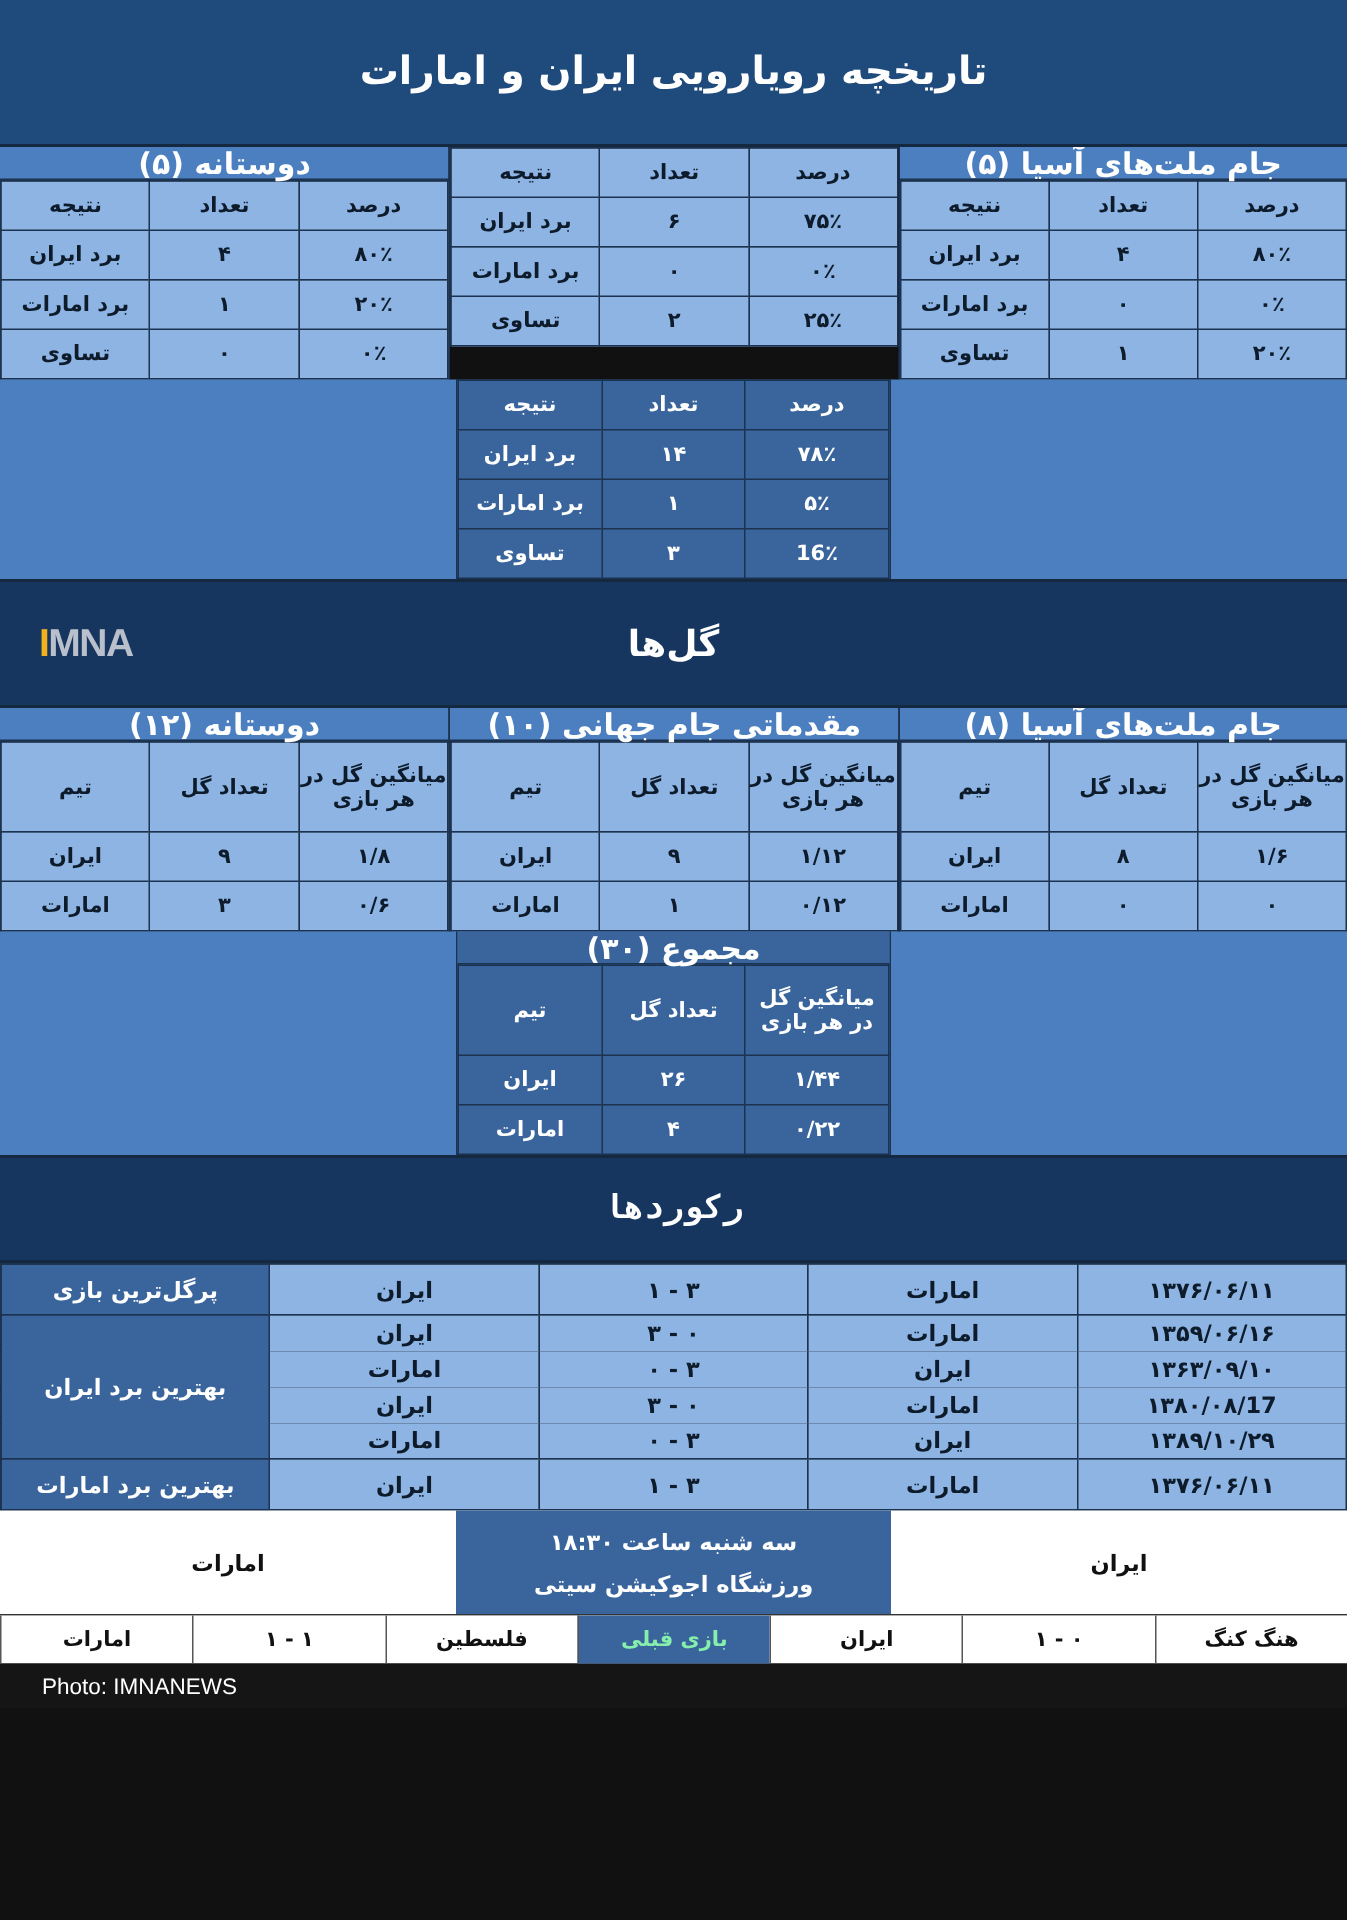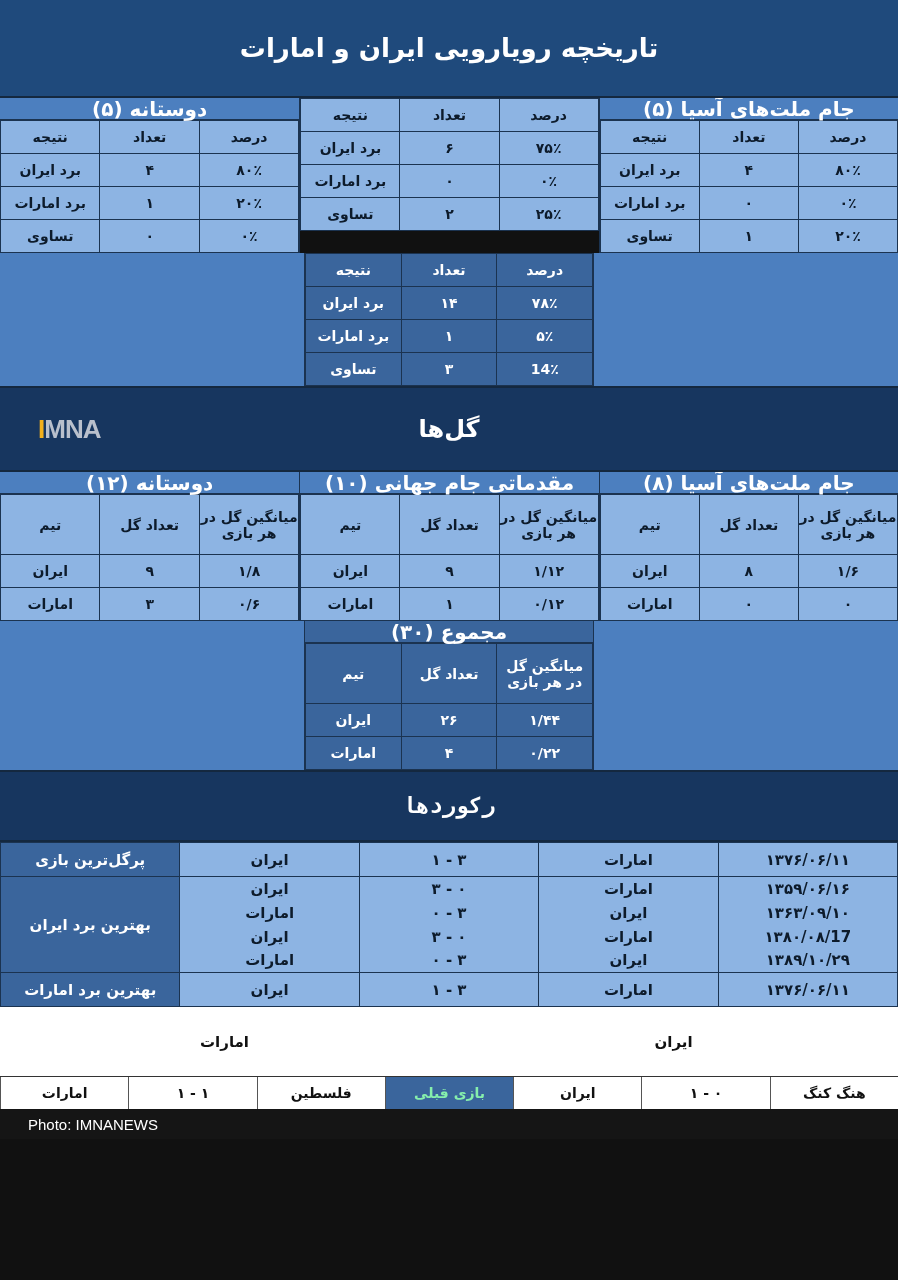--- a/index.html
+++ b/index.html
@@ -3,21 +3,21 @@
 <meta charset="utf-8">
 <style>
   * { box-sizing: border-box; margin: 0; padding: 0; }
   body { width: 898px; height: 1280px; background: #111; font-family: "DejaVu Sans", sans-serif; overflow: hidden; }
   .page { width: 898px; position: relative; }
   .banner { background: #1f4a7c; color: #fff; text-align: center; font-weight: bold; display: flex; align-items: center; justify-content: center; border-bottom: 2px solid #14283f; position: relative; }
   .banner.dark { background: #17365f; }
   .title-main { height: 98px; font-size: 26px; }
   .title-goals { height: 84px; font-size: 24px; }
   .title-records { height: 70px; font-size: 22px; font-family: Liberation Mono, monospace; }
-  .imna { position: absolute; left: 38px; top: 50%; transform: translateY(-50%); font-family: "Liberation Sans", sans-serif; font-weight: bold; font-size: 26px; color: #b9c0cc; letter-spacing: -1px; }
+  .imna { position: absolute; left: 26px; top: 50%; transform: translateY(-50%); font-family: "Liberation Sans", sans-serif; font-weight: bold; font-size: 26px; color: #b9c0cc; letter-spacing: -1px; }
   .imna .bar { color: #f3b11c; }
   .row3 { display: flex; flex-direction: row-reverse; }
   .block { width: 299.33px; border-left: 1px solid #1b3350; }
   .block:last-child { border-left: none; }
   .bhead { background: #4c7fbf; color: #fff; height: 22px; font-size: 20px; font-weight: bold; display: flex; align-items: center; justify-content: center; border-bottom: 1px solid #1b3350; direction: rtl; }
   table { width: 100%; border-collapse: collapse; direction: rtl; table-layout: fixed; }
   td { border: 1px solid #1b3350; text-align: center; font-weight: bold; font-size: 14px; color: #0d1b2b; background: #8db4e3; height: 33px; }
   td.h { background: #8db4e3; font-weight: bold; margin-left: 48px; }
   .center-block { width: 290px; margin: 0 auto; background: #3a659c; border-left: 1px solid #1b3350; border-right: 1px solid #1b3350; }
   .center-block .bhead { background: #3a659c; }
@@ -139,21 +139,21 @@
               <td>۷۸٪</td>
               <td>۱۴</td>
               <td>برد ایران</td>
             </tr>
             <tr>
               <td>۵٪</td>
               <td>۱</td>
               <td>برد امارات</td>
             </tr>
             <tr>
-              <td>14٪</td>
+              <td>16٪</td>
               <td>۳</td>
               <td>تساوی</td>
             </tr>
           </tbody>
         </table>
       </div>
     <div class="side"></div>
   </div>
 
   <div class="banner dark title-goals">
@@ -297,20 +297,24 @@
           <td>امارات</td>
           <td>۳ - ۱</td>
           <td>ایران</td>
           <td class="lab">بهترین برد امارات</td>
         </tr>
       </tbody>
     </table>
 
   <div class="next">
     <div class="team">ایران</div>
+    <div class="info">
+      <span>سه شنبه ساعت ۱۸:۳۰</span>
+      <span>ورزشگاه اجوکیشن سیتی</span>
+    </div>
     <div class="team">امارات</div>
   </div>
 
   <div class="prev">
     <div>هنگ کنگ</div>
     <div>۰ - ۱</div>
     <div>ایران</div>
     <div class="lbl">بازی قبلی</div>
     <div>فلسطین</div>
     <div>۱ - ۱</div>

